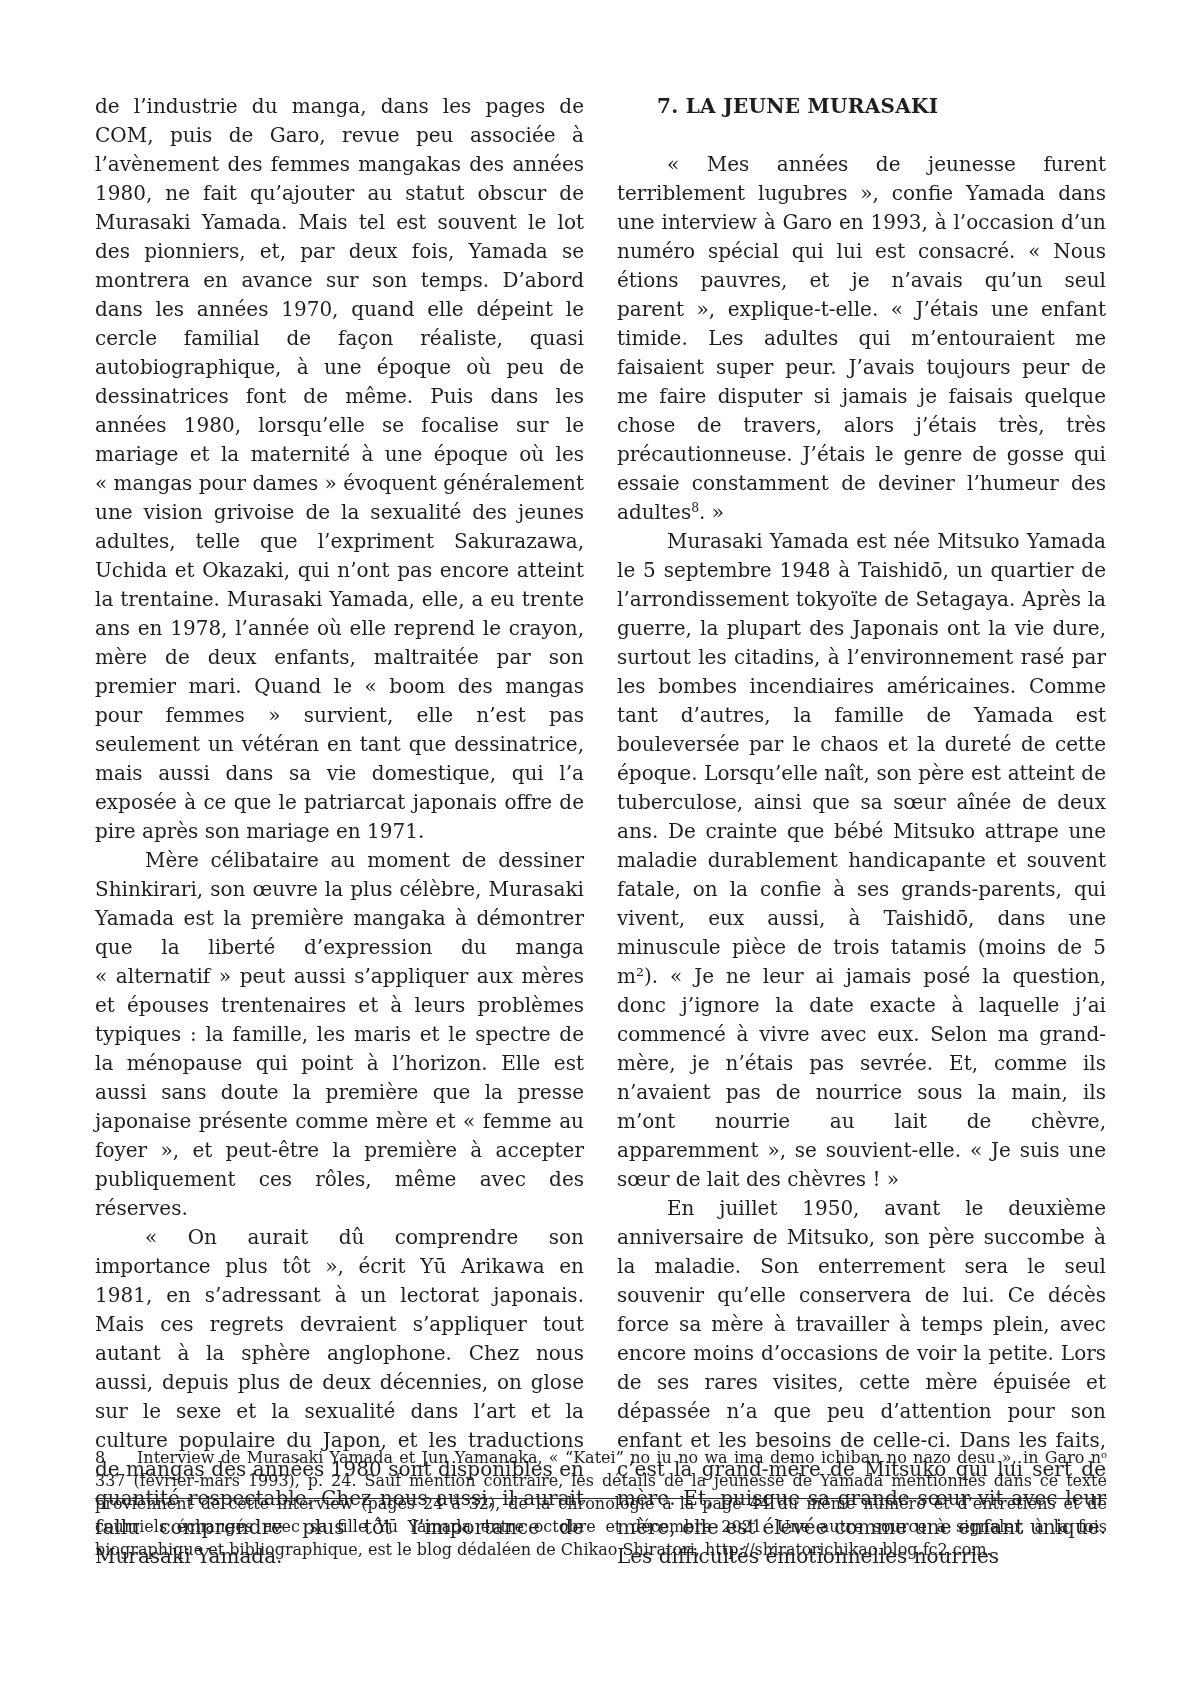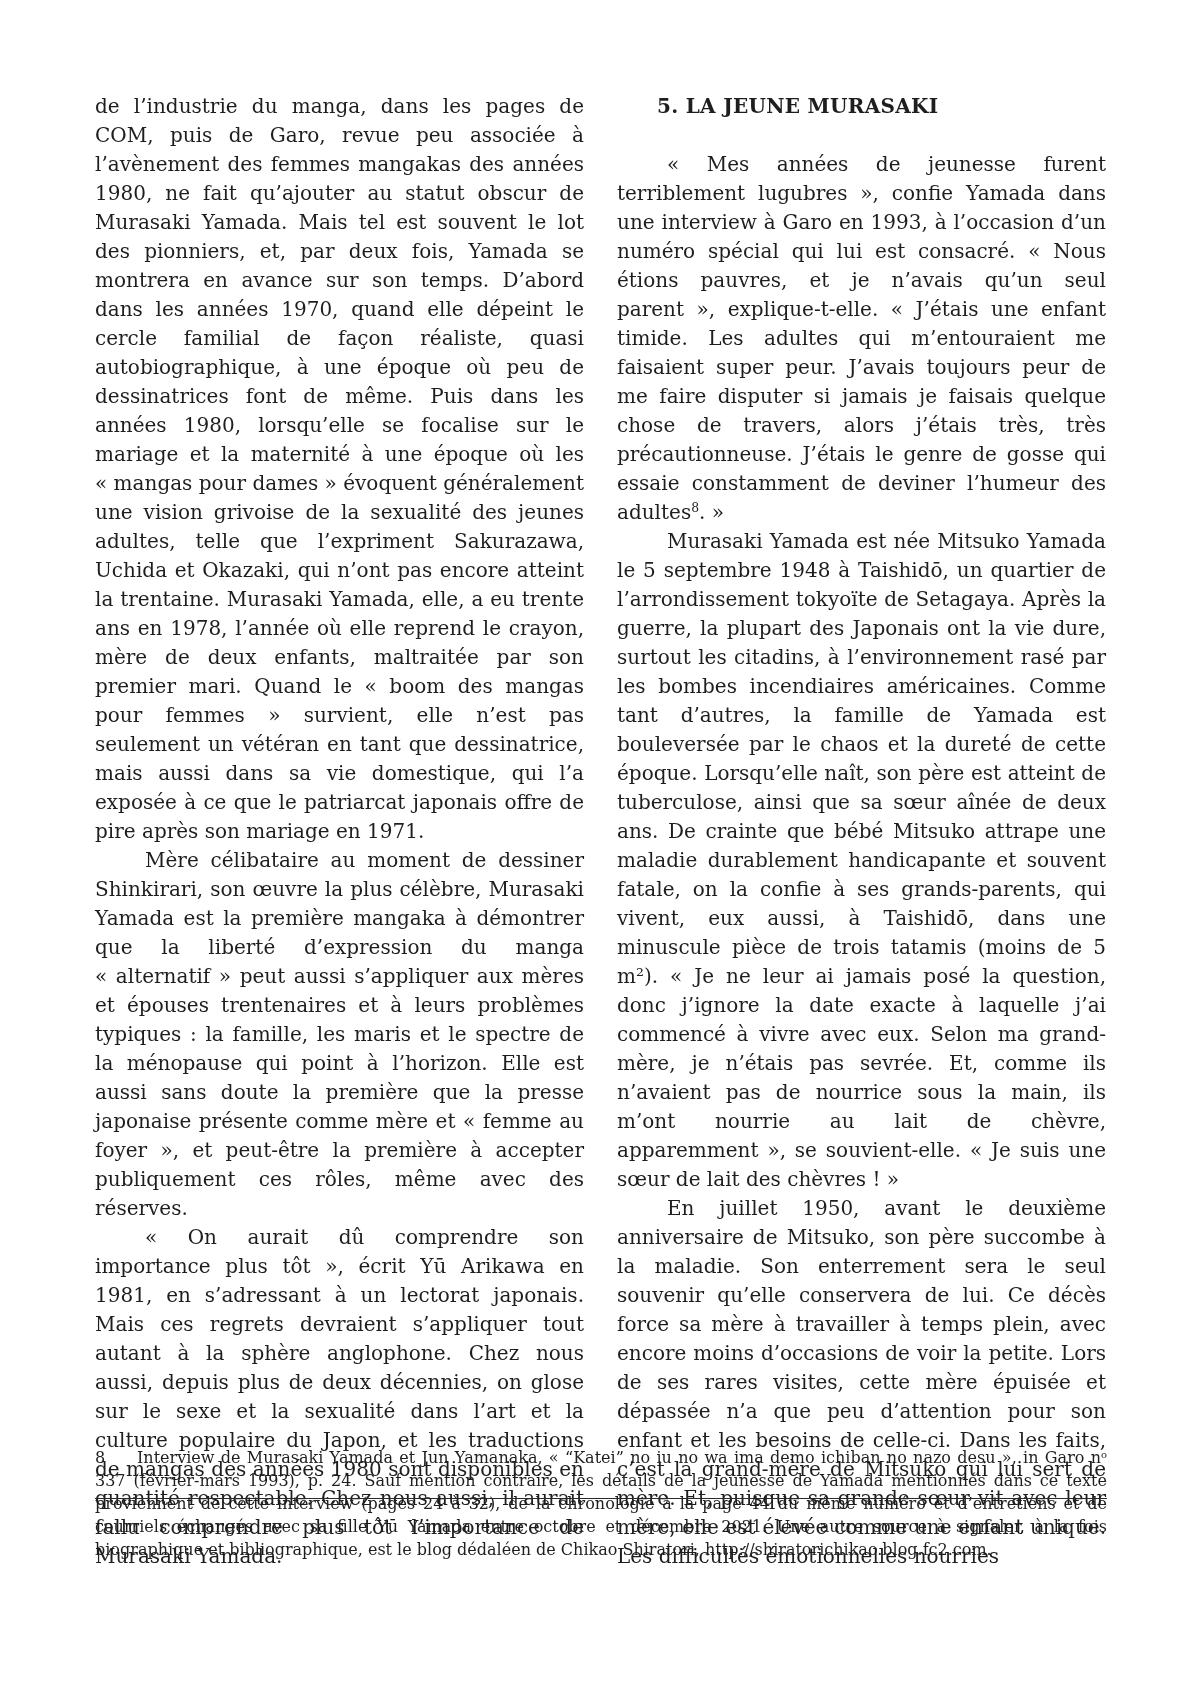--- a/index.html
+++ b/index.html
@@ -85,21 +85,21 @@
 
 <div class="page">
 
   <div class="column column-left">
     <p class="body-para no-indent"><span>de l’industrie du manga, dans les pages de </span><span class="run-italic">COM</span><span>, puis de </span><span class="run-italic">Garo</span><span>, revue peu associée à l’avènement des femmes mangakas des années 1980, ne fait qu’ajouter au statut obscur de Murasaki Yamada. Mais tel est souvent le lot des pionniers, et, par deux fois, Yamada se montrera en avance sur son temps. D’abord dans les années 1970, quand elle dépeint le cercle familial de façon réaliste, quasi autobiographique, à une époque où peu de dessinatrices font de même. Puis dans les années 1980, lorsqu’elle se focalise sur le mariage et la maternité à une époque où les «&nbsp;mangas pour dames&nbsp;» évoquent généralement une vision grivoise de la sexualité des jeunes adultes, telle que l’expriment Sakurazawa, Uchida et Okazaki, qui n’ont pas encore atteint la trentaine. Murasaki Yamada, elle, a eu trente ans en 1978, l’année où elle reprend le crayon, mère de deux enfants, maltraitée par son premier mari. Quand le «&nbsp;boom des mangas pour femmes&nbsp;» survient, elle n’est pas seulement un vétéran en tant que dessinatrice, mais aussi dans sa vie domestique, qui l’a exposée à ce que le patriarcat japonais offre de pire après son mariage en 1971.</span></p>
     <p class="body-para"><span>Mère célibataire au moment de dessiner </span><span class="run-italic">Shinkirari</span><span>, son œuvre la plus célèbre, Murasaki Yamada est la première mangaka à démontrer que la liberté d’expression du manga «&nbsp;alternatif&nbsp;» peut aussi s’appliquer aux mères et épouses trentenaires et à leurs problèmes typiques&nbsp;: la famille, les maris et le spectre de la ménopause qui point à l’horizon. Elle est aussi sans doute la première que la presse japonaise présente comme mère et «&nbsp;femme au foyer&nbsp;», et peut-être la première à accepter publiquement ces rôles, même avec des réserves.</span></p>
     <p class="body-para"><span>«&nbsp;On aurait dû comprendre son importance plus tôt&nbsp;», écrit Yū Arikawa en 1981, en s’adressant à un lectorat japonais. Mais ces regrets devraient s’appliquer tout autant à la sphère anglophone. Chez nous aussi, depuis plus de deux décennies, on glose sur le sexe et la sexualité dans l’art et la culture populaire du Japon, et les traductions de mangas des années 1980 sont disponibles en quantité respectable. Chez nous aussi, il aurait fallu comprendre plus tôt l’importance de Murasaki Yamada.</span></p>
   </div>
 
   <div class="column column-right">
-    <h2 class="section-heading">5. LA JEUNE MURASAKI</h2>
+    <h2 class="section-heading">7. LA JEUNE MURASAKI</h2>
     <p class="body-para"><span>«&nbsp;Mes années de jeunesse furent terriblement lugubres&nbsp;», confie Yamada dans une interview à </span><span class="run-italic">Garo</span><span> en 1993, à l’occasion d’un numéro spécial qui lui est consacré. «&nbsp;Nous étions pauvres, et je n’avais qu’un seul parent&nbsp;», explique-t-elle. «&nbsp;J’étais une enfant timide. Les adultes qui m’entouraient me faisaient super peur. J’avais toujours peur de me faire disputer si jamais je faisais quelque chose de travers, alors j’étais très, très précautionneuse. J’étais le genre de gosse qui essaie constamment de deviner l’humeur des adultes</span><span class="run-sup">8</span><span>.&nbsp;»</span></p>
     <p class="body-para"><span>Murasaki Yamada est née Mitsuko Yamada le 5 septembre 1948 à Taishidō, un quartier de l’arrondissement tokyoïte de Setagaya. Après la guerre, la plupart des Japonais ont la vie dure, surtout les citadins, à l’environnement rasé par les bombes incendiaires américaines. Comme tant d’autres, la famille de Yamada est bouleversée par le chaos et la dureté de cette époque. Lorsqu’elle naît, son père est atteint de tuberculose, ainsi que sa sœur aînée de deux ans. De crainte que bébé Mitsuko attrape une maladie durablement handicapante et souvent fatale, on la confie à ses grands-parents, qui vivent, eux aussi, à Taishidō, dans une minuscule pièce de trois tatamis (moins de 5 m²). «&nbsp;Je ne leur ai jamais posé la question, donc j’ignore la date exacte à laquelle j’ai commencé à vivre avec eux. Selon ma grand-mère, je n’étais pas sevrée. Et, comme ils n’avaient pas de nourrice sous la main, ils m’ont nourrie au lait de chèvre, apparemment&nbsp;», se souvient-elle. «&nbsp;Je suis une sœur de lait des chèvres&nbsp;!&nbsp;»</span></p>
     <p class="body-para"><span>En juillet 1950, avant le deuxième anniversaire de Mitsuko, son père succombe à la maladie. Son enterrement sera le seul souvenir qu’elle conservera de lui. Ce décès force sa mère à travailler à temps plein, avec encore moins d’occasions de voir la petite. Lors de ses rares visites, cette mère épuisée et dépassée n’a que peu d’attention pour son enfant et les besoins de celle-ci. Dans les faits, c’est la grand-mère de Mitsuko qui lui sert de mère. Et, puisque sa grande sœur vit avec leur mère, elle est élevée comme une enfant unique. Les difficultés émotionnelles nourries</span></p>
   </div>
 
   <div class="footnote-rule"></div>
 
   <div class="footnote">
     <p class="footnote-text"><span class="footnote-number">8</span><span><span>Interview de Murasaki Yamada et Jun Yamanaka, «&nbsp;“Katei” no iu no wa ima demo ichiban no nazo desu&nbsp;», in </span><span class="run-italic">Garo</span><span> n</span><span class="run-sup">o</span><span> 337 (février-mars 1993), p. 24. Sauf mention contraire, les détails de la jeunesse de Yamada mentionnés dans ce texte proviennent de cette interview (pages 24 à 32), de la chronologie à la page 44 du même numéro et d’entretiens et de courriels échangés avec sa fille Yū Yamada entre octobre et décembre 2021. Une autre source à signaler, à la fois biographique et bibliographique, est le blog dédaléen de Chikao Shiratori, http://shiratorichikao.blog.fc2.com.</span></span></p>
   </div>

